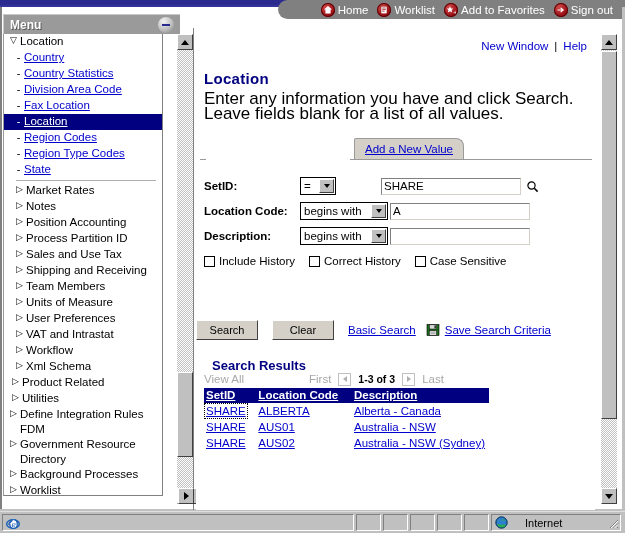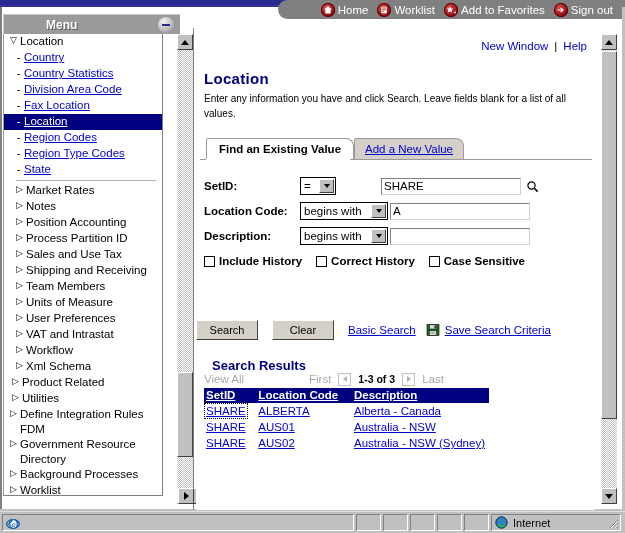--- a/index.html
+++ b/index.html
@@ -32,21 +32,21 @@
     box-shadow:inset 0 0 0 1px #5a0000;
   }
   .ricon svg{display:block}
 
   
   .menupanel{position:absolute;left:3px;top:14px;width:177px;height:496px;}
   .menu-title{
     position:absolute;left:0;top:0;width:177px;height:20px;background:#9a9a9a;
     border-top:1px solid #c8c8c8;border-left:1px solid #c8c8c8;
     box-sizing:border-box;
-    display:flex;align-items:center;padding-left:36px;
+    display:flex;align-items:center;
   }
   .menu-title .mt{
     color:#ffffff;font-weight:bold;font-size:12px;padding-left:6px;
     text-shadow:1px 1px 0 #555;
   }
   .menu-collapse{
     position:absolute;right:6px;top:2px;width:16px;height:16px;border-radius:50%;
     background:radial-gradient(circle at 35% 28%,#f2f2f2 0%,#bdbdbd 55%,#7d7d7d 100%);
     display:flex;align-items:center;justify-content:center;cursor:pointer;
   }
@@ -107,21 +107,21 @@
   .toplinks{position:absolute;right:8px;top:10px;font-size:11.5px;}
   .toplinks a{color:#0000cc;cursor:pointer;}
   .toplinks .bar{color:#000;margin:0 6px;text-decoration:none;}
 
   h1.pagetitle{
     position:absolute;left:8px;top:40px;margin:0;
     font-size:15px;color:#000080;font-weight:bold;letter-spacing:0.3px;
   }
   .instr{
     position:absolute;left:8px;top:61px;width:375px;
-    font-size:10px;color:#000;line-height:15px;
+    font-size:17px;color:#000;line-height:15px;
   }
 
   
   .tabs{position:absolute;left:4px;top:108px;width:392px;height:22px;}
   .tab{
     position:absolute;top:0;height:21px;box-sizing:border-box;
     display:flex;align-items:center;justify-content:center;cursor:pointer;
     font-size:11.5px;
   }
   .tab.active{
@@ -169,21 +169,21 @@
     border:1px solid #ffffff;box-sizing:border-box;
   }
   .cbrow{display:flex;align-items:center;height:20px;margin-top:4px;}
   .cb{
     width:11px;height:11px;background:#ffffff;box-sizing:border-box;
     border-top:1px solid #808080;border-left:1px solid #808080;
     border-right:1px solid #dfdfdf;border-bottom:1px solid #dfdfdf;
     outline:1px solid #000;outline-offset:-1px;
     margin-right:4px;cursor:pointer;
   }
-  .cblabel{font-size:11.5px;font-weight:bold;margin-right:14px;}
+  .cblabel{font-size:11.5px;font-weight:normal;margin-right:14px;}
 
   .btnrow{position:absolute;left:0;top:290px;display:flex;align-items:center;}
   .btn{
     height:20px;min-width:62px;background:#d4d0c8;box-sizing:border-box;
     border-top:1px solid #ffffff;border-left:1px solid #ffffff;
     border-right:1px solid #404040;border-bottom:1px solid #404040;
     display:flex;align-items:center;justify-content:center;
     font-size:11px;font-family:"Liberation Sans",sans-serif;color:#000;cursor:pointer;
     margin-right:14px;
   }
@@ -229,21 +229,21 @@
     border-top:1px solid #dfdfdf;box-sizing:border-box;display:flex;align-items:center;padding:2px 2px;}
   .sbcell{
     height:17px;background:#c0c0c0;box-sizing:border-box;
     border-top:1px solid #808080;border-left:1px solid #808080;
     border-right:1px solid #ffffff;border-bottom:1px solid #ffffff;
     margin-right:2px;display:flex;align-items:center;padding:0 3px;
     font-size:11px;color:#000;
   }
   .sb-main{flex:0 0 352px;}
   .sb-sm{flex:0 0 25px;}
-  .sb-zone{flex:1;display:flex;align-items:center;gap:5px;position:relative;}
+  .sb-zone{flex:1;display:flex;align-items:center;gap:17px;position:relative;}
   .ie-icon{width:14px;height:14px;flex:0 0 14px;}
   .globe{width:13px;height:13px;flex:0 0 13px;}
   .grip{position:absolute;right:1px;bottom:1px;width:13px;height:13px;}
 </style>
 </head>
 <body>
 
 <div id="app">
 
   <div class="topstrip"></div>
@@ -444,23 +444,20 @@
 
       <div class="toplinks">
         <a>New Window</a><span class="bar">|</span><a>Help</a>
       </div>
 
       <h1 class="pagetitle">Location</h1>
       <div class="instr">Enter any information you have and click Search. Leave fields blank for a list of all values.</div>
 
       <div class="tabline"></div>
       <div class="tabs">
-        <div class="tab active">
-          <span>Find an Existing Value</span>
-        </div>
         <div class="tab inactive">
           <span>Add a New Value</span>
         </div>
       </div>
       <div class="tabline-mask"></div>
 
       <div class="form">
 
         <div class="frow">
           <span class="flabel w1">SetID:</span>

